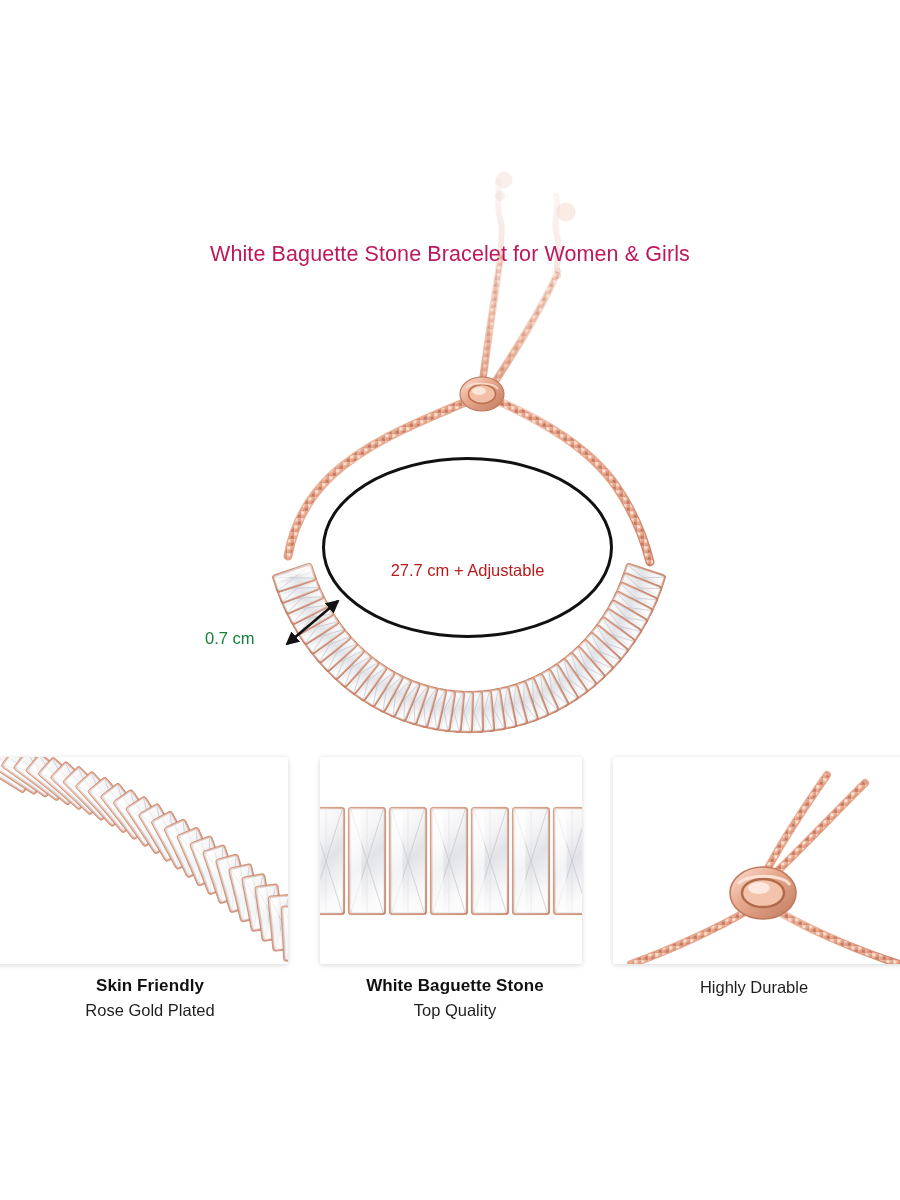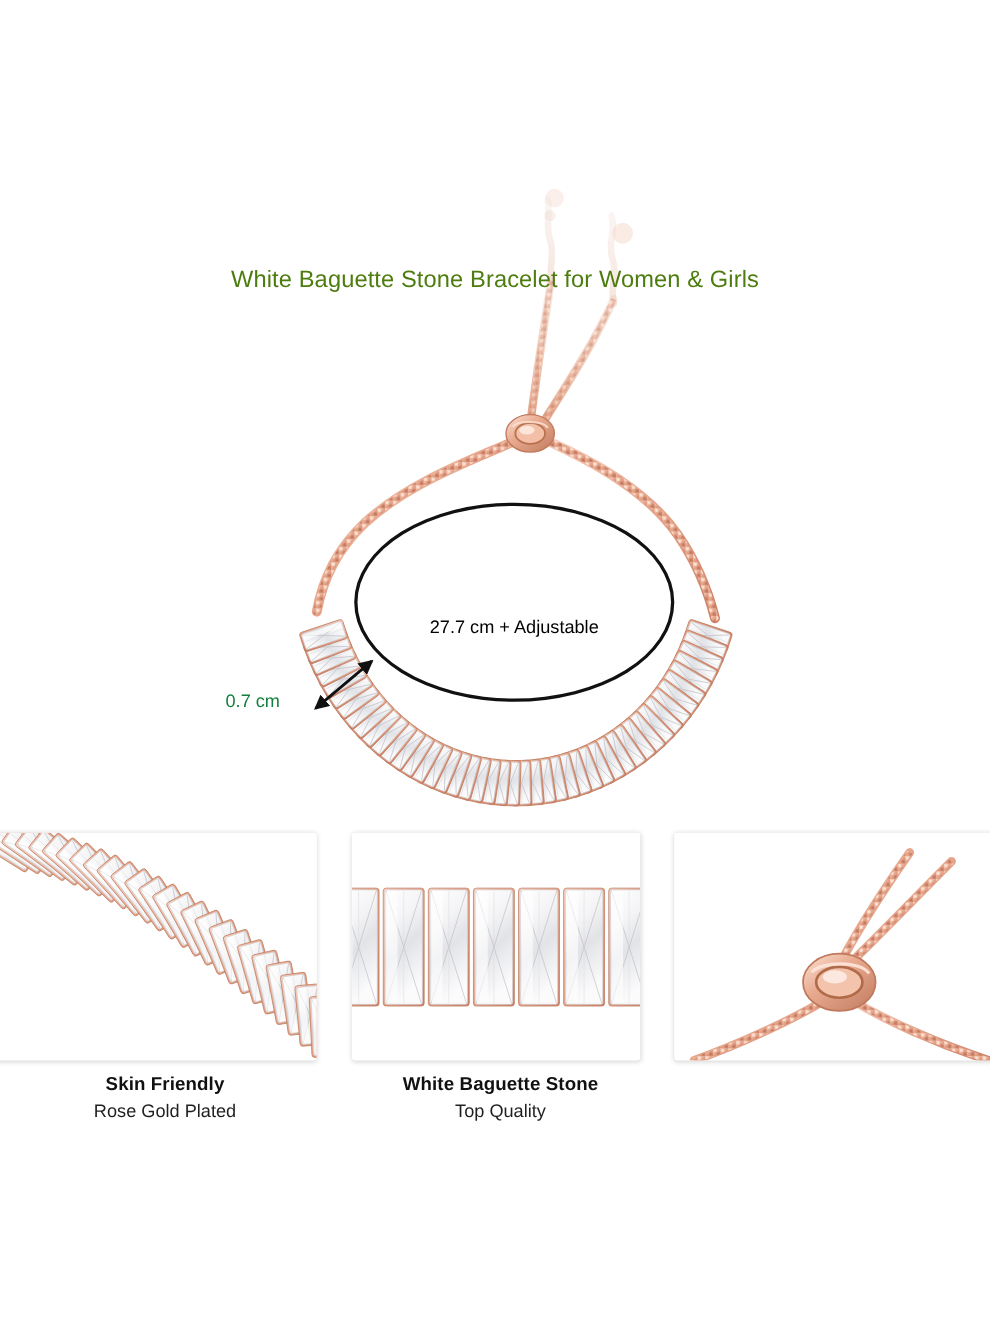--- a/index.html
+++ b/index.html
@@ -26,21 +26,21 @@
 
   #hero-title {
     position: absolute;
     left: 0;
     top: 228px;
     width: 900px;
     text-align: center;
     font-size: 21.5px;
     font-weight: 400;
     letter-spacing: .1px;
-    color: #4d7c0f;
+    color: #be185d;
     z-index: 40;
     white-space: nowrap;
   }
 
   
   #product {
     position: absolute;
     left: 0; top: 0;
     width: 900px; height: 750px;
     z-index: 10;
@@ -60,21 +60,21 @@
     background: transparent;
   }
 
   #size-label {
     position: absolute;
     left: 322px;
     top: 561px;
     width: 291px;
     text-align: center;
     font-size: 16.5px;
-    color: #000000;
+    color: #b91c1c;
     z-index: 31;
     white-space: nowrap;
   }
 
   #width-label {
     position: absolute;
     left: 205px;
     top: 629px;
     font-size: 16.5px;
     color: #15803d;
@@ -910,14 +910,15 @@
 
   <div class="caption c1">
     <div class="cap-title">Skin Friendly</div>
     <div class="cap-sub">Rose Gold Plated</div>
   </div>
   <div class="caption c2">
     <div class="cap-title">White Baguette Stone</div>
     <div class="cap-sub">Top Quality</div>
   </div>
   <div class="caption c3">
+    <div class="cap-sub">Highly Durable</div>
   </div>
 </div>
 
 </body></html>

